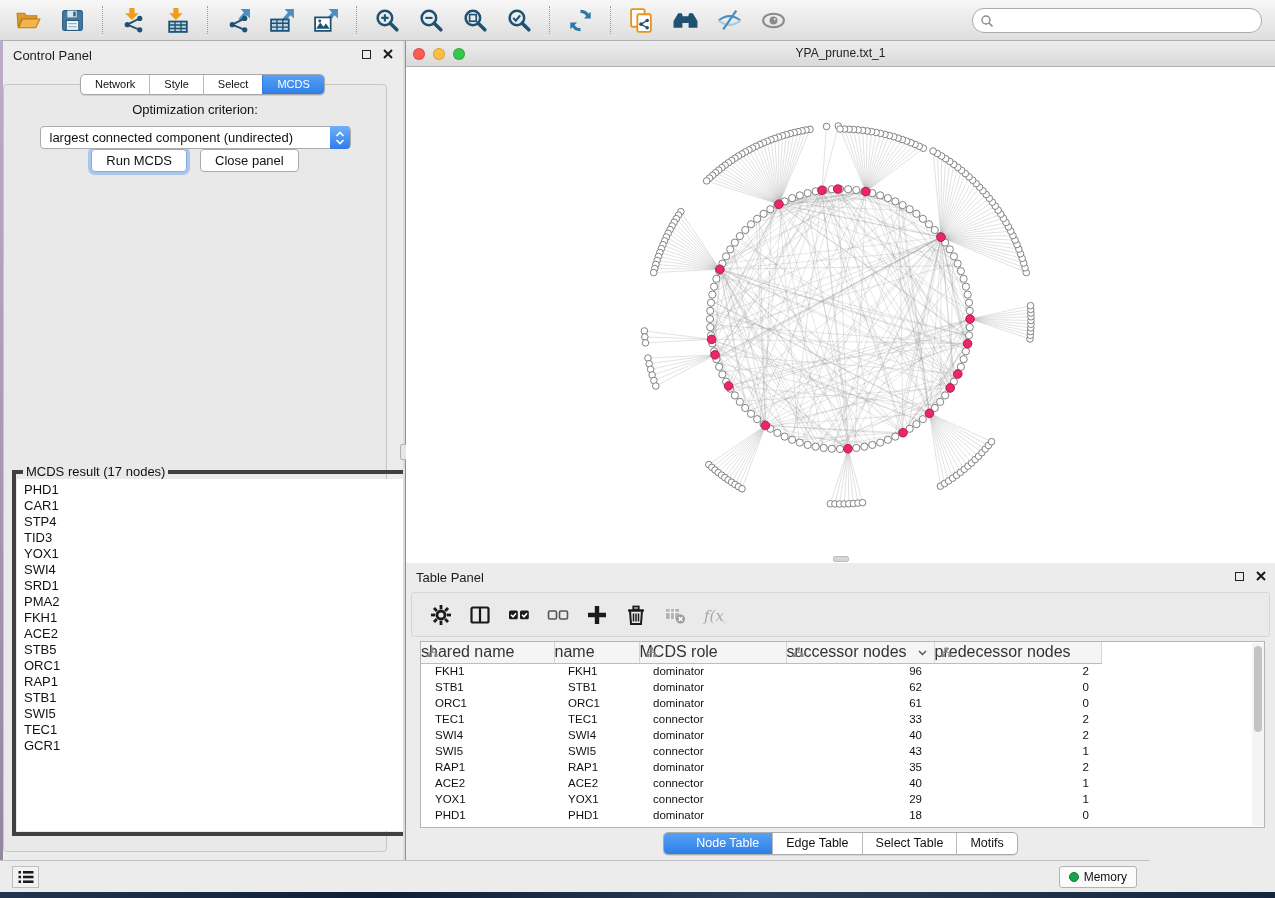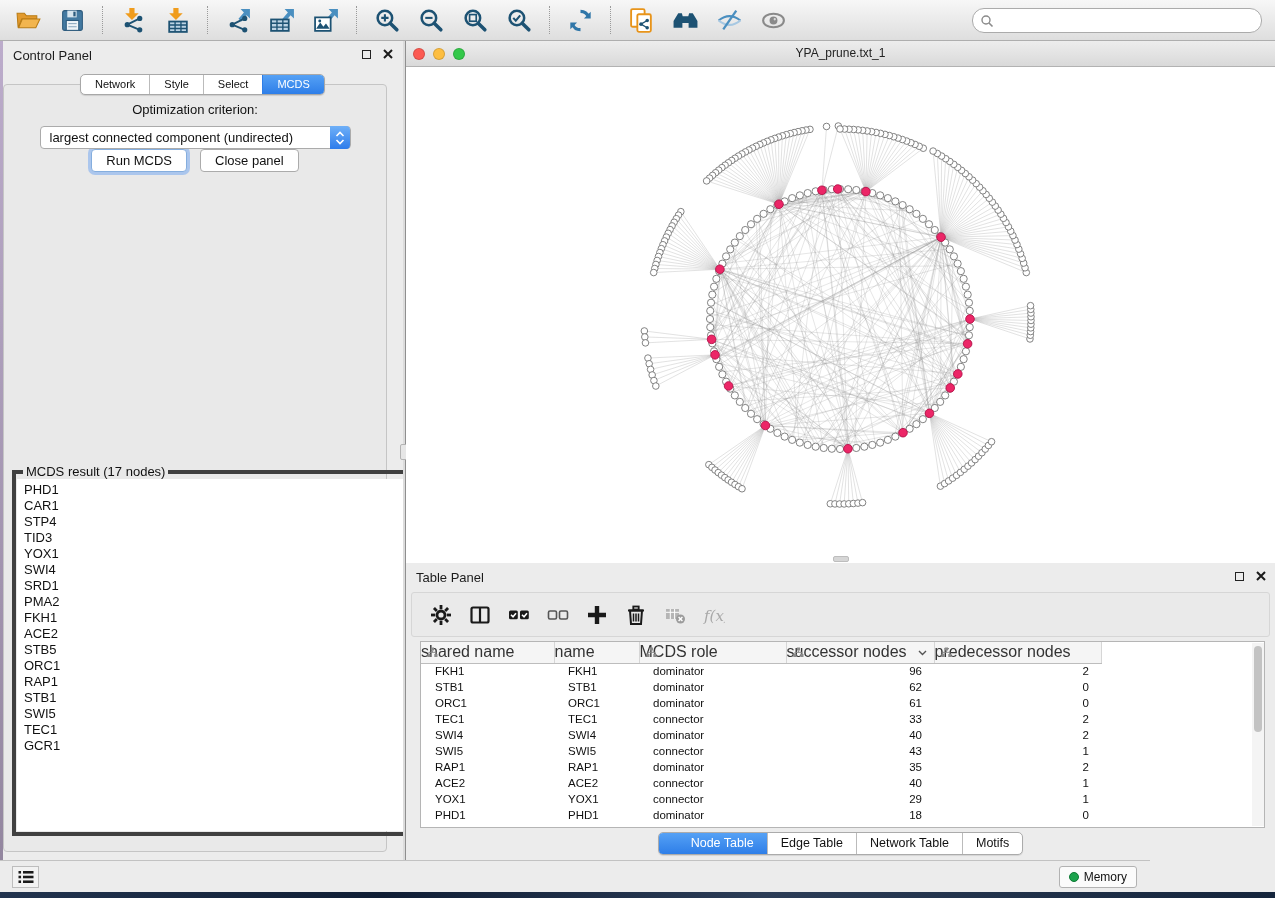--- a/index.html
+++ b/index.html
@@ -1259,21 +1259,21 @@
           </tbody>
       </table>
       <div id="tp-scrollbar">
         <div class="thumb"></div>
       </div>
     </div>
     <div id="tp-tabs">
       <div id="tp-tabs-group">
           <div class="tp-tab sel">Node Table</div>
           <div class="tp-tab">Edge Table</div>
-          <div class="tp-tab">Network Table</div>
+          <div class="tp-tab">Select Table</div>
           <div class="tp-tab">Motifs</div>
         </div>
     </div>
   </div>
 
   <div id="status-bar">
     <div id="status-menu-btn">
       <svg width="20" height="18" viewBox="0 0 24 24">
         <g fill="#1a1a1a">
           <rect x="2" y="4" width="3.4" height="3.4"></rect>

